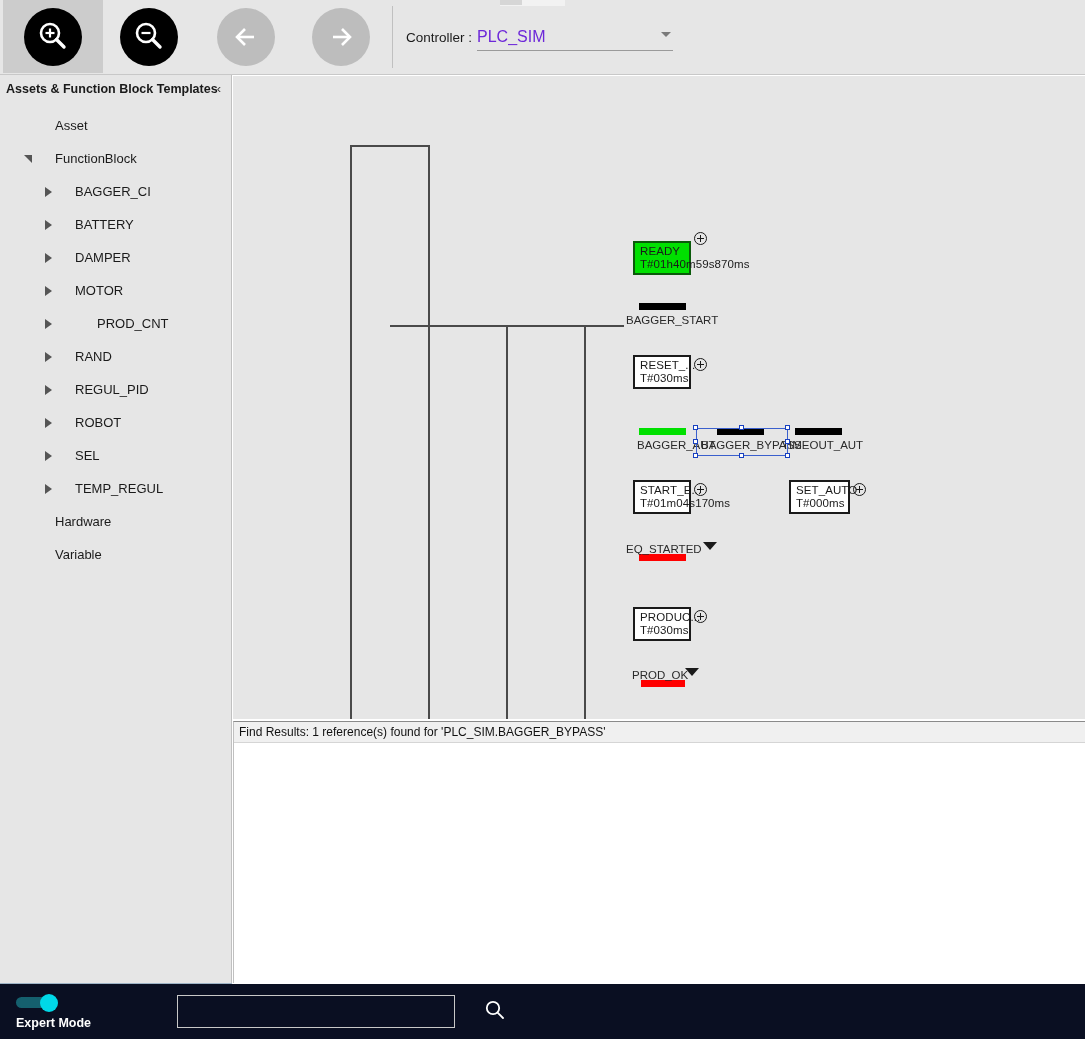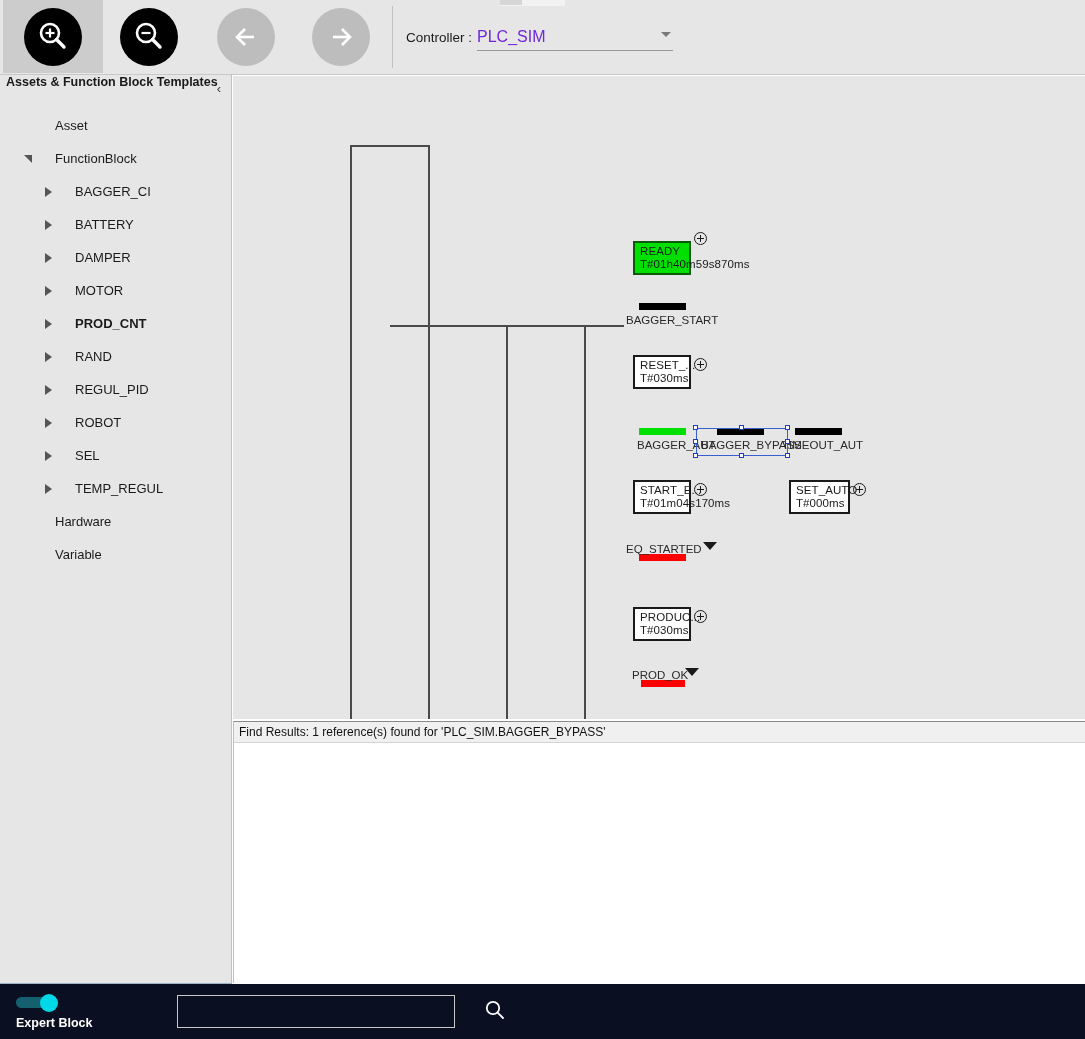--- a/index.html
+++ b/index.html
@@ -67,21 +67,21 @@
   }
 
   
   .sidebar {
     position: absolute; left: 0; top: 75px; width: 232px; height: 908px;
     background: #e6e6e6;
     border-right: 1px solid #c0c0c0;
   }
   .sb-header {
     position: relative; height: 28px;
-    display: flex; align-items: flex-start;
+    display: flex; align-items: center;
     padding: 0 8px 0 6px;
   }
   .sb-title { font-size: 12.5px; font-weight: bold; color: #1a1a1a; }
   .sb-collapse {
     position: absolute; right: 10px; top: 7px;
     font-size: 13px; color: #3a3a3a; line-height: 1;
   }
   .tree { padding-top: 6px; }
   .tree-row {
     position: relative; height: 33px;
@@ -335,21 +335,21 @@
         <div class="tree-row">
           <span class="tw" style="left: 38px;">
             <span class="tri-right"></span>
           </span>
           <span class="tree-label" style="margin-left: 75px;">MOTOR</span>
         </div>
         <div class="tree-row">
           <span class="tw" style="left: 38px;">
             <span class="tri-right"></span>
           </span>
-          <span class="tree-label" style="margin-left: 75px; font-weight: bold;">PROD_CNT</span>
+          <span class="tree-label" style="margin-left: 97px;">PROD_CNT</span>
         </div>
         <div class="tree-row">
           <span class="tw" style="left: 38px;">
             <span class="tri-right"></span>
           </span>
           <span class="tree-label" style="margin-left: 75px;">RAND</span>
         </div>
         <div class="tree-row">
           <span class="tw" style="left: 38px;">
             <span class="tri-right"></span>
@@ -448,21 +448,21 @@
   <div class="findpanel">
     <div class="find-head">Find Results: 1 reference(s) found for 'PLC_SIM.BAGGER_BYPASS'</div>
   </div>
 
   <div class="bottombar">
     <div class="toggle-wrap">
       <span class="toggle">
         <span class="track"></span>
         <span class="knob"></span>
       </span>
-      <span class="toggle-label">Expert Block</span>
+      <span class="toggle-label">Expert Mode</span>
     </div>
   </div>
   <div class="search-box">
     <input type="text" id="search-input" placeholder="" style="">
   </div>
   <div class="search-btn">
     <span>
       <svg width="24" height="24" viewBox="0 0 24 24">
         <circle cx="10" cy="10" r="6.2" fill="none" stroke="#ffffff" stroke-width="1.8"></circle>
         <line x1="14.6" y1="14.6" x2="20" y2="20" stroke="#ffffff" stroke-width="1.8" stroke-linecap="round"></line>

